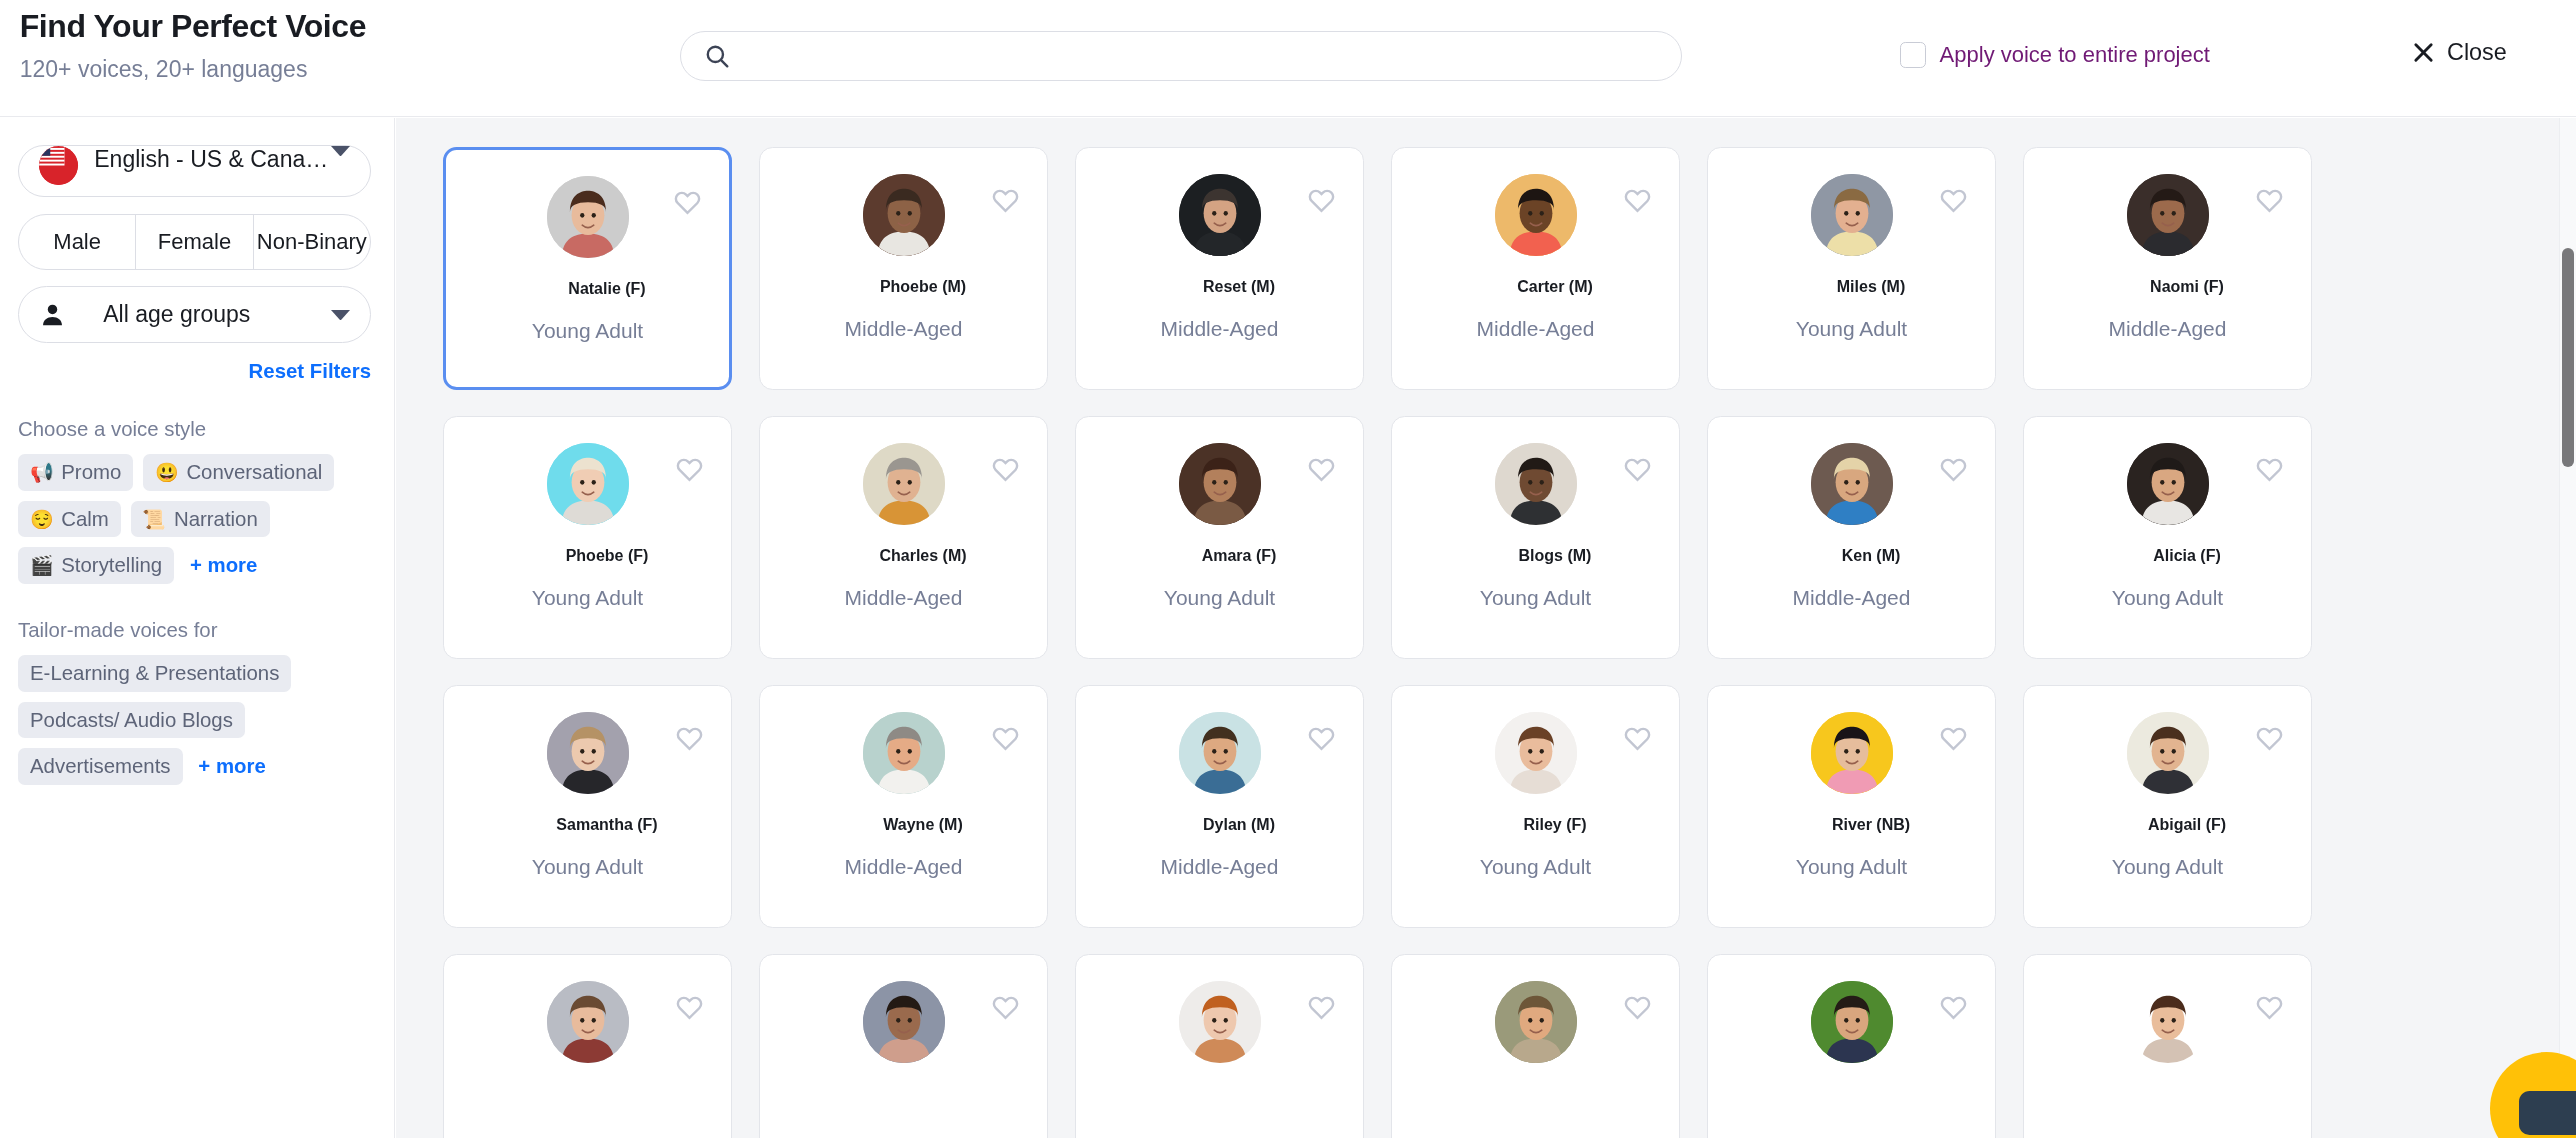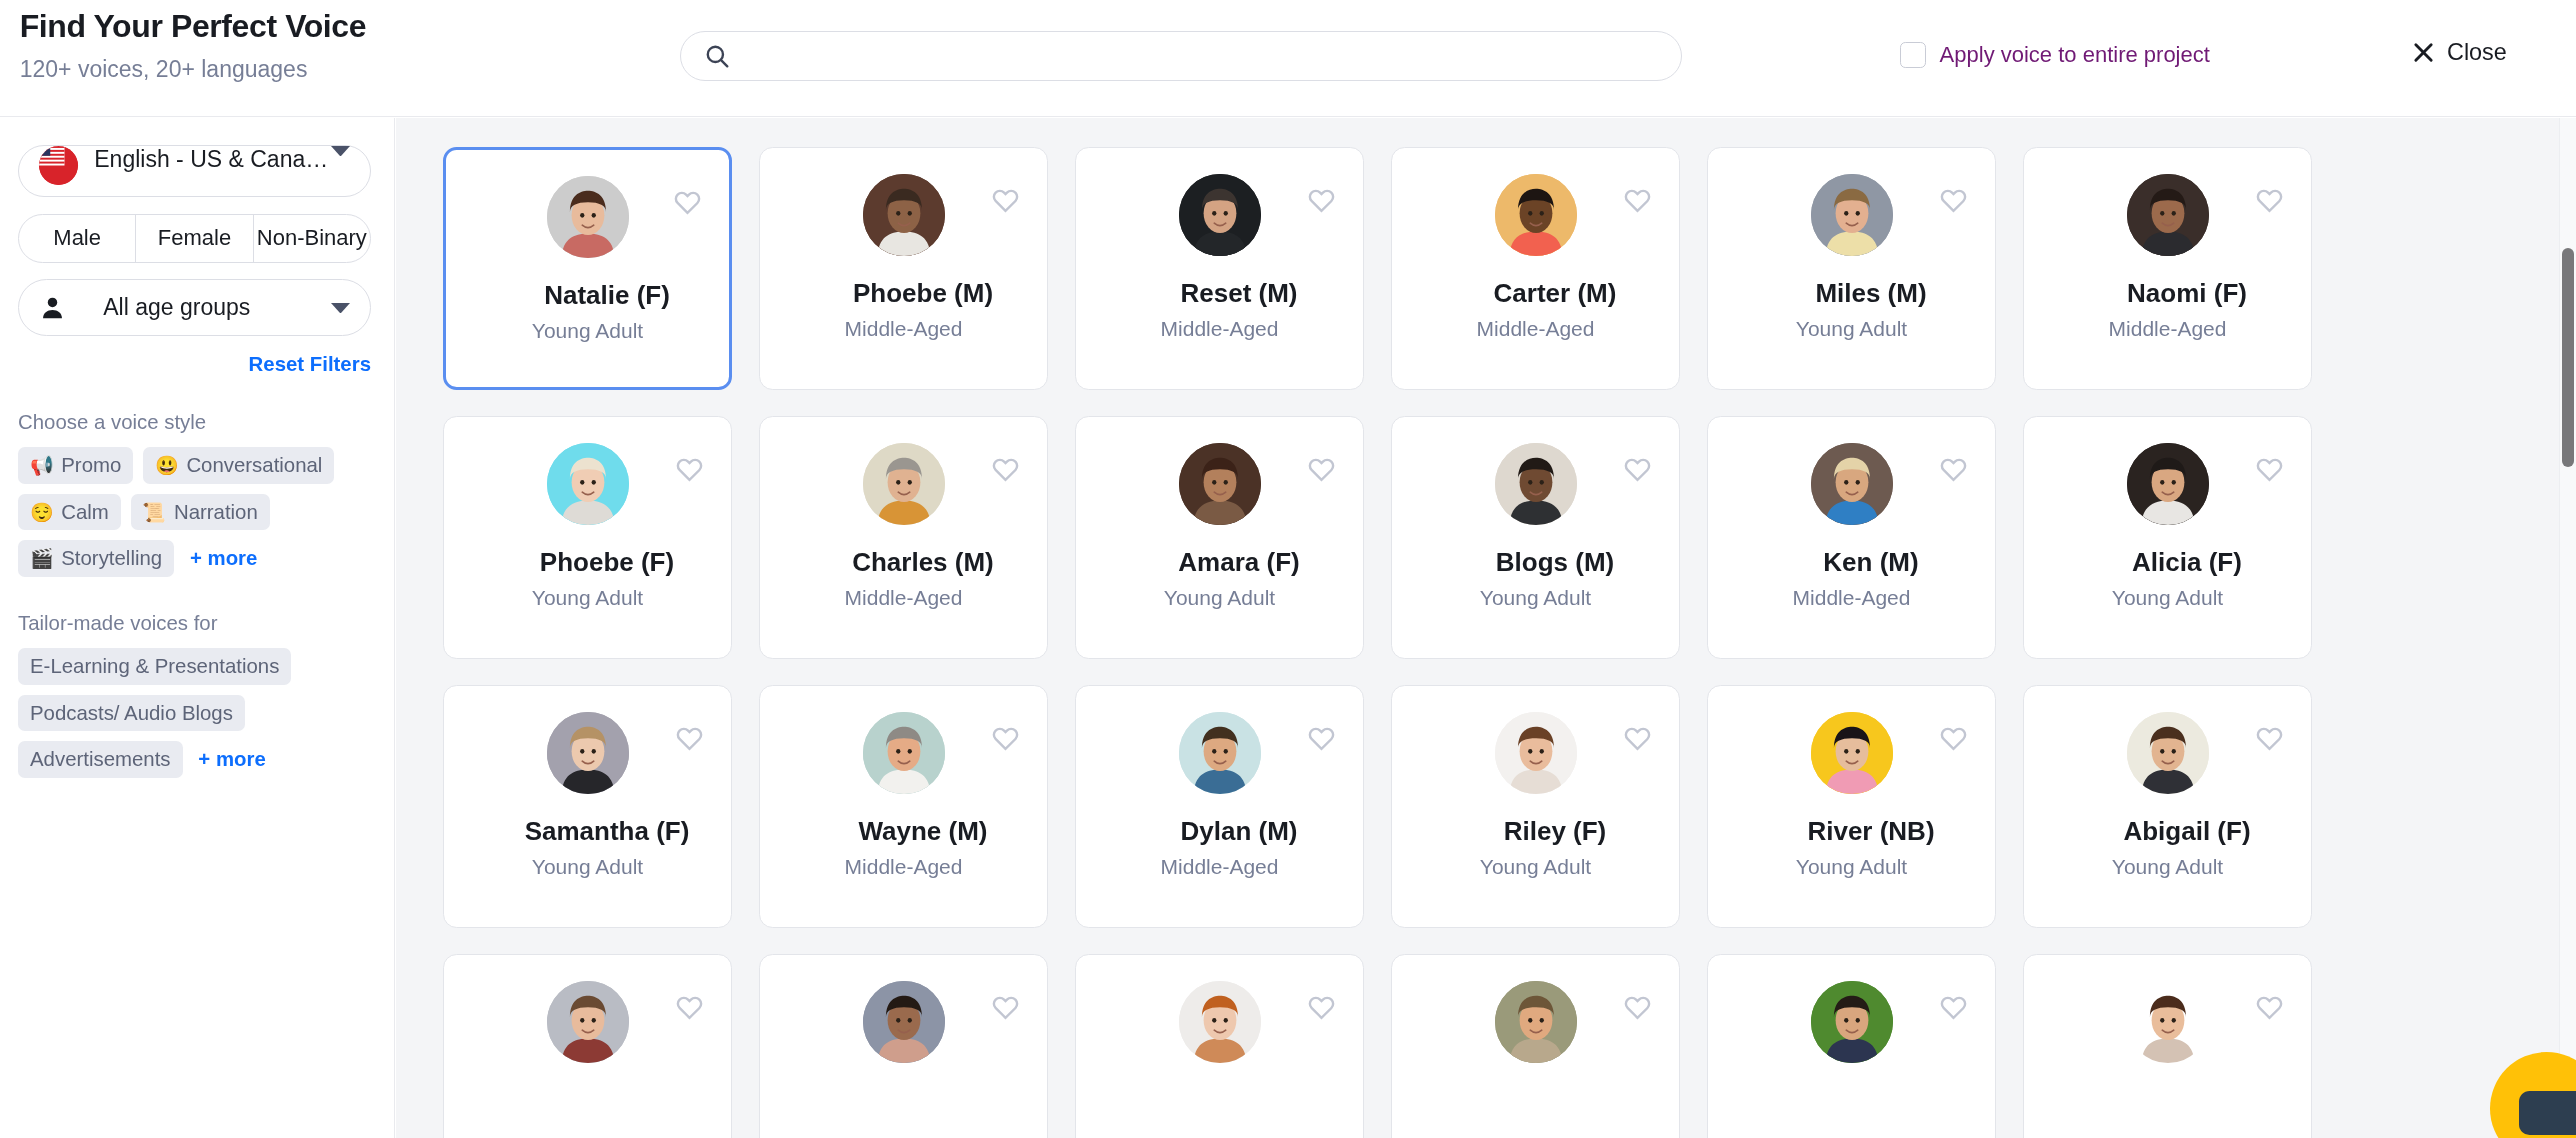--- a/index.html
+++ b/index.html
@@ -81,21 +81,21 @@
   }
   .lang-label {
     font-size: 23px; color: #191c22; margin-left: 16.6px;
     flex: 1 1 auto; white-space: nowrap; overflow: hidden;
   }
   .caret { width: 0; height: 0;
     border-left: 9.8px solid transparent; border-right: 9.8px solid transparent;
     border-top: 10.6px solid #4a5268; flex: 0 0 19.7px; }
 
   .gender-group {
-    margin-top: 16.6px; width: 353px; height: 49px;
+    margin-top: 16.6px; width: 353px; height: 56px;
     border: 1.5px solid #dcdee5; border-radius: 29px;
     display: flex; overflow: hidden; background: #fff;
   }
   .gender-btn {
     flex: 1 1 0; display: flex; align-items: center; justify-content: center;
     font-size: 22px; color: #191c22; cursor: pointer;
     border-right: 0.8px solid #dcdee5; white-space: nowrap;
   }
   .gender-btn:last-child { border-right: none; }
 
@@ -158,21 +158,21 @@
     overflow: hidden;
     background: #cfcfcf;
   }
   .avatar .face { width: 100%; height: 100%; display: block; }
   .heart {
     position: absolute; right: 27px; top: 38px;
     width: 29px; height: 29px; color: #c2c6d2; cursor: pointer;
   }
   .voice-name {
     position: absolute; left: 0; right: 0; top: 130px;
-    text-align: center; font-size: 26px; font-weight: bold; color: #191c22; margin-left: 39px;
+    text-align: center; font-size: 16px; font-weight: bold; color: #191c22; margin-left: 39px;
   }
   .voice-age {
     position: absolute; left: 0; right: 0; top: 169px;
     text-align: center; font-size: 21px; color: #767e96;
   }
 
   
   .scrollbar-track {
     position: absolute; right: 0; top: 118px;
     width: 16.6px; height: 1020px; background: #f8f9fa;

